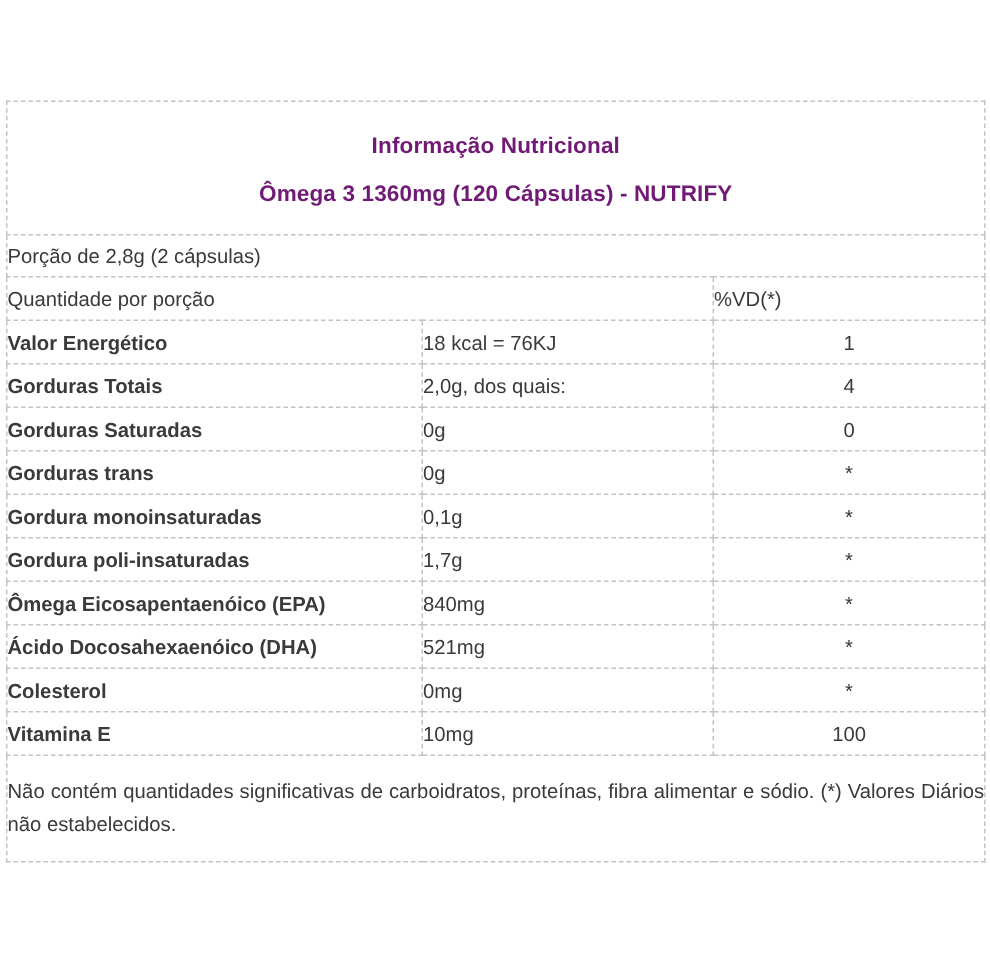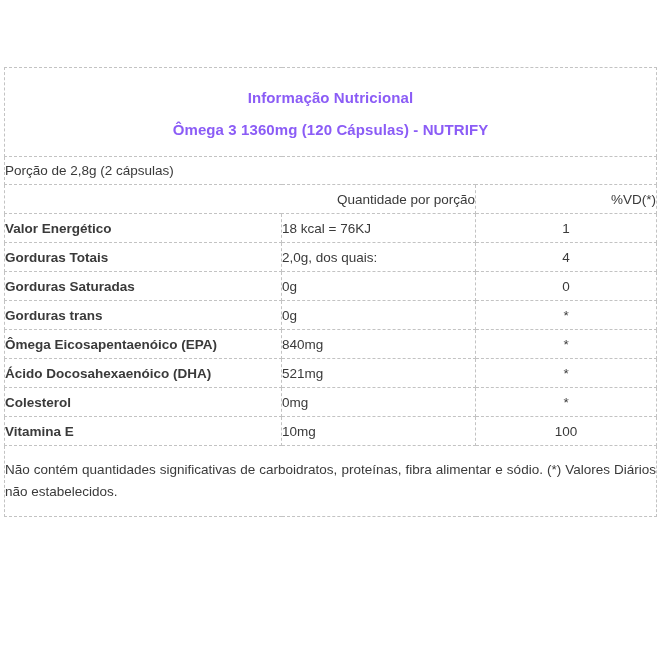--- a/index.html
+++ b/index.html
@@ -34,42 +34,42 @@
     overflow: hidden;
   }
   
   td.title-cell {
     height: 88px;
     text-align: center;
   }
   .title-line {
     font-weight: bold;
     font-size: 15px;
-    color: #8b5cf6;
+    color: #701a75;
     letter-spacing: 0.1px;
   }
   .title-line.first { margin-top: 2px; }
   .title-line.second { margin-top: 15px; }
   
   td.serving-cell {
     height: 27px;
     text-align: left;
     font-size: 13.5px;
     color: #3a3a3a;
   }
   
   td.colhead-quantity {
     height: 28px;
-    text-align: right;
+    text-align: left;
     font-size: 13.5px;
     color: #3a3a3a;
   }
   td.colhead-dv {
     height: 28px;
-    text-align: right;
+    text-align: left;
     font-size: 13.5px;
     color: #3a3a3a;
   }
   
   tr.nutrient-row td { height: 28px; margin-left: 28px; }
   td.nutrient-label {
     font-weight: bold;
     color: #1d1d1d;
     padding-left: 21px;
     font-size: 13.5px;
@@ -133,20 +133,30 @@
       <td class="nutrient-label">Gorduras Saturadas</td>
       <td class="nutrient-amount">0g</td>
       <td class="nutrient-dv">0</td>
     </tr>
     <tr class="nutrient-row">
       <td class="nutrient-label">Gorduras trans</td>
       <td class="nutrient-amount">0g</td>
       <td class="nutrient-dv">*</td>
     </tr>
     <tr class="nutrient-row">
+      <td class="nutrient-label">Gordura monoinsaturadas</td>
+      <td class="nutrient-amount">0,1g</td>
+      <td class="nutrient-dv">*</td>
+    </tr>
+    <tr class="nutrient-row">
+      <td class="nutrient-label">Gordura poli-insaturadas</td>
+      <td class="nutrient-amount">1,7g</td>
+      <td class="nutrient-dv">*</td>
+    </tr>
+    <tr class="nutrient-row">
       <td class="nutrient-label">Ômega Eicosapentaenóico (EPA)</td>
       <td class="nutrient-amount">840mg</td>
       <td class="nutrient-dv">*</td>
     </tr>
     <tr class="nutrient-row">
       <td class="nutrient-label">Ácido Docosahexaenóico (DHA)</td>
       <td class="nutrient-amount">521mg</td>
       <td class="nutrient-dv">*</td>
     </tr>
     <tr class="nutrient-row">

